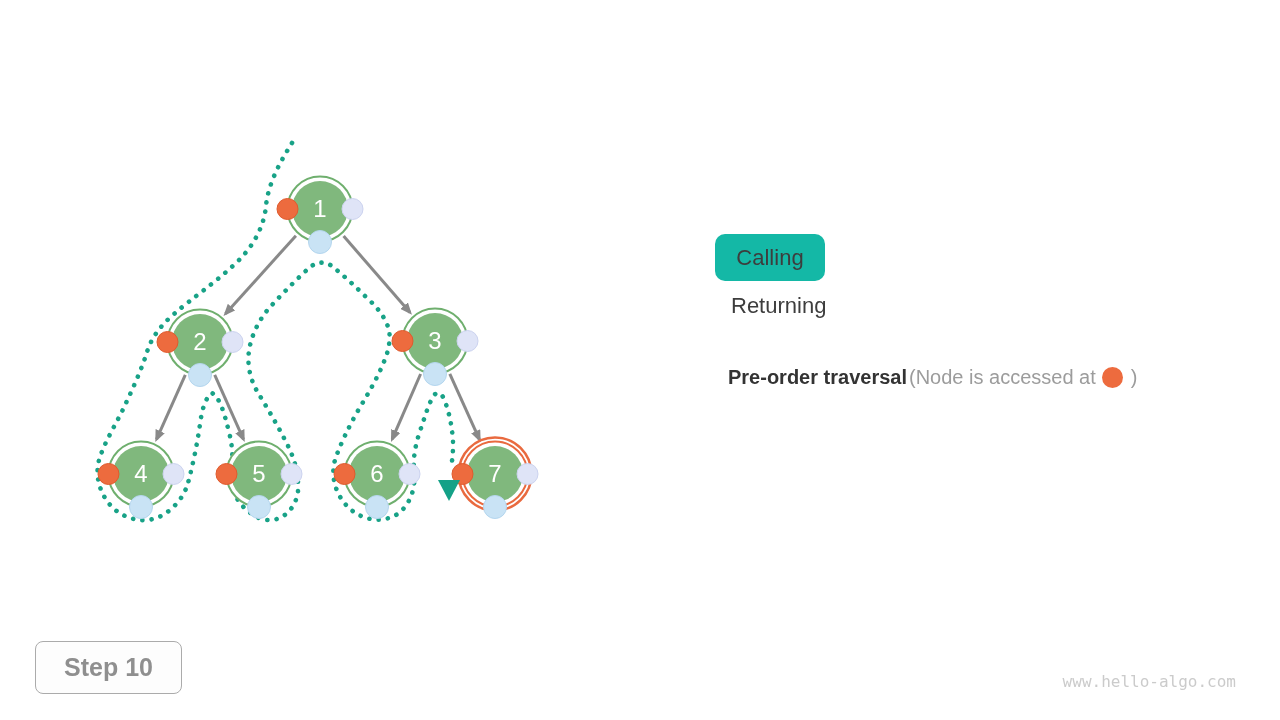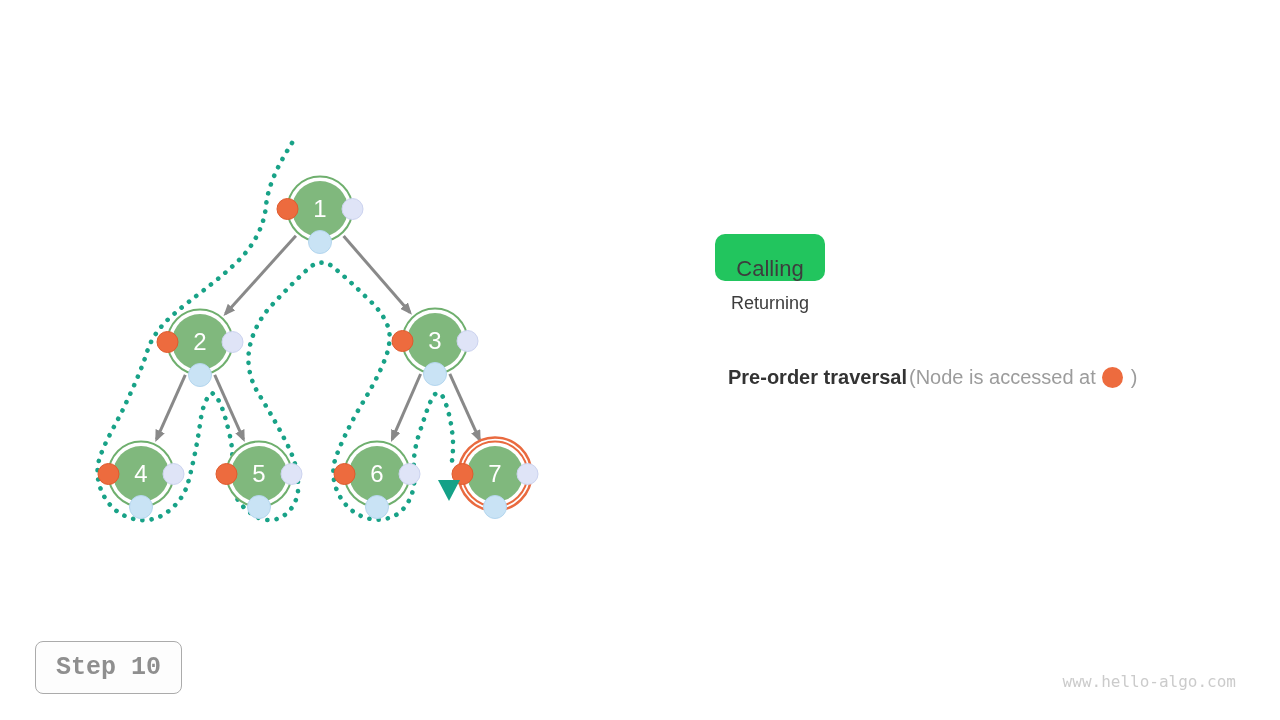--- a/index.html
+++ b/index.html
@@ -2,34 +2,34 @@
 <html><head>
 <meta charset="utf-8">
 <style>
   html,body{margin:0;padding:0;background:#ffffff;}
   .stage{position:relative;width:1280px;height:720px;background:#ffffff;overflow:hidden;
          font-family:"Liberation Sans", sans-serif;}
   .tree-svg{position:absolute;left:0;top:0;}
   .node-label{font-family:"Liberation Sans", sans-serif;font-size:24px;font-weight:500;fill:#ffffff;}
   .legend{position:absolute;left:715px;top:234px;}
   .legend-calling{display:inline-block;min-width:110px;height:47px;line-height:47px;
-     background:#22c55e;border-radius:10px;text-align:center;font-size:22px;color:#3d3d3d;
-     padding:11px 6px;box-sizing:border-box;}
-  .legend-returning{margin-top:12px;margin-left:16px;font-size:18px;color:#3d3d3d;}
+     background:#14b8a6;border-radius:10px;text-align:center;font-size:22px;color:#3d3d3d;
+     padding:0 6px;box-sizing:border-box;}
+  .legend-returning{margin-top:12px;margin-left:16px;font-size:22px;color:#3d3d3d;}
   .traversal-row{position:absolute;left:728px;top:366px;white-space:nowrap;font-size:20px;}
   .traversal-title{font-weight:700;color:#333333;}
   .traversal-note{color:#9c9c9c;margin-left:2px;}
   .note-dot{display:inline-block;width:21px;height:21px;border-radius:50%;
      vertical-align:-4px;margin:0 8px 0 6px;}
   .sequence-row{position:absolute;left:741px;top:412px;font-size:22px;color:#3f3f3f;
      white-space:pre;letter-spacing:2px;word-spacing:10px;}
   .sequence-current{font-weight:700;margin-left:14px;letter-spacing:0;}
   .step-box{position:absolute;left:35px;top:641px;width:147px;height:53px;background:#fdfdfd;
      border:1.5px solid #ababab;border-radius:8px;display:flex;align-items:center;justify-content:center;
-     font-family:Liberation Mono, monospace;font-size:25px;font-weight:700;color:#8f8f8f;box-sizing:border-box;}
+     font-family:Liberation Sans, sans-serif;font-size:25px;font-weight:700;color:#8f8f8f;box-sizing:border-box;}
   .watermark{position:absolute;right:44px;top:672px;font-family:"DejaVu Sans Mono", monospace;
      font-size:16px;color:#cbcbcb;}
 </style>
 </head>
 <body>
 
 <div class="stage">
 
   <svg class="tree-svg" width="1280" height="720" viewBox="0 0 1280 720">
     <defs>

